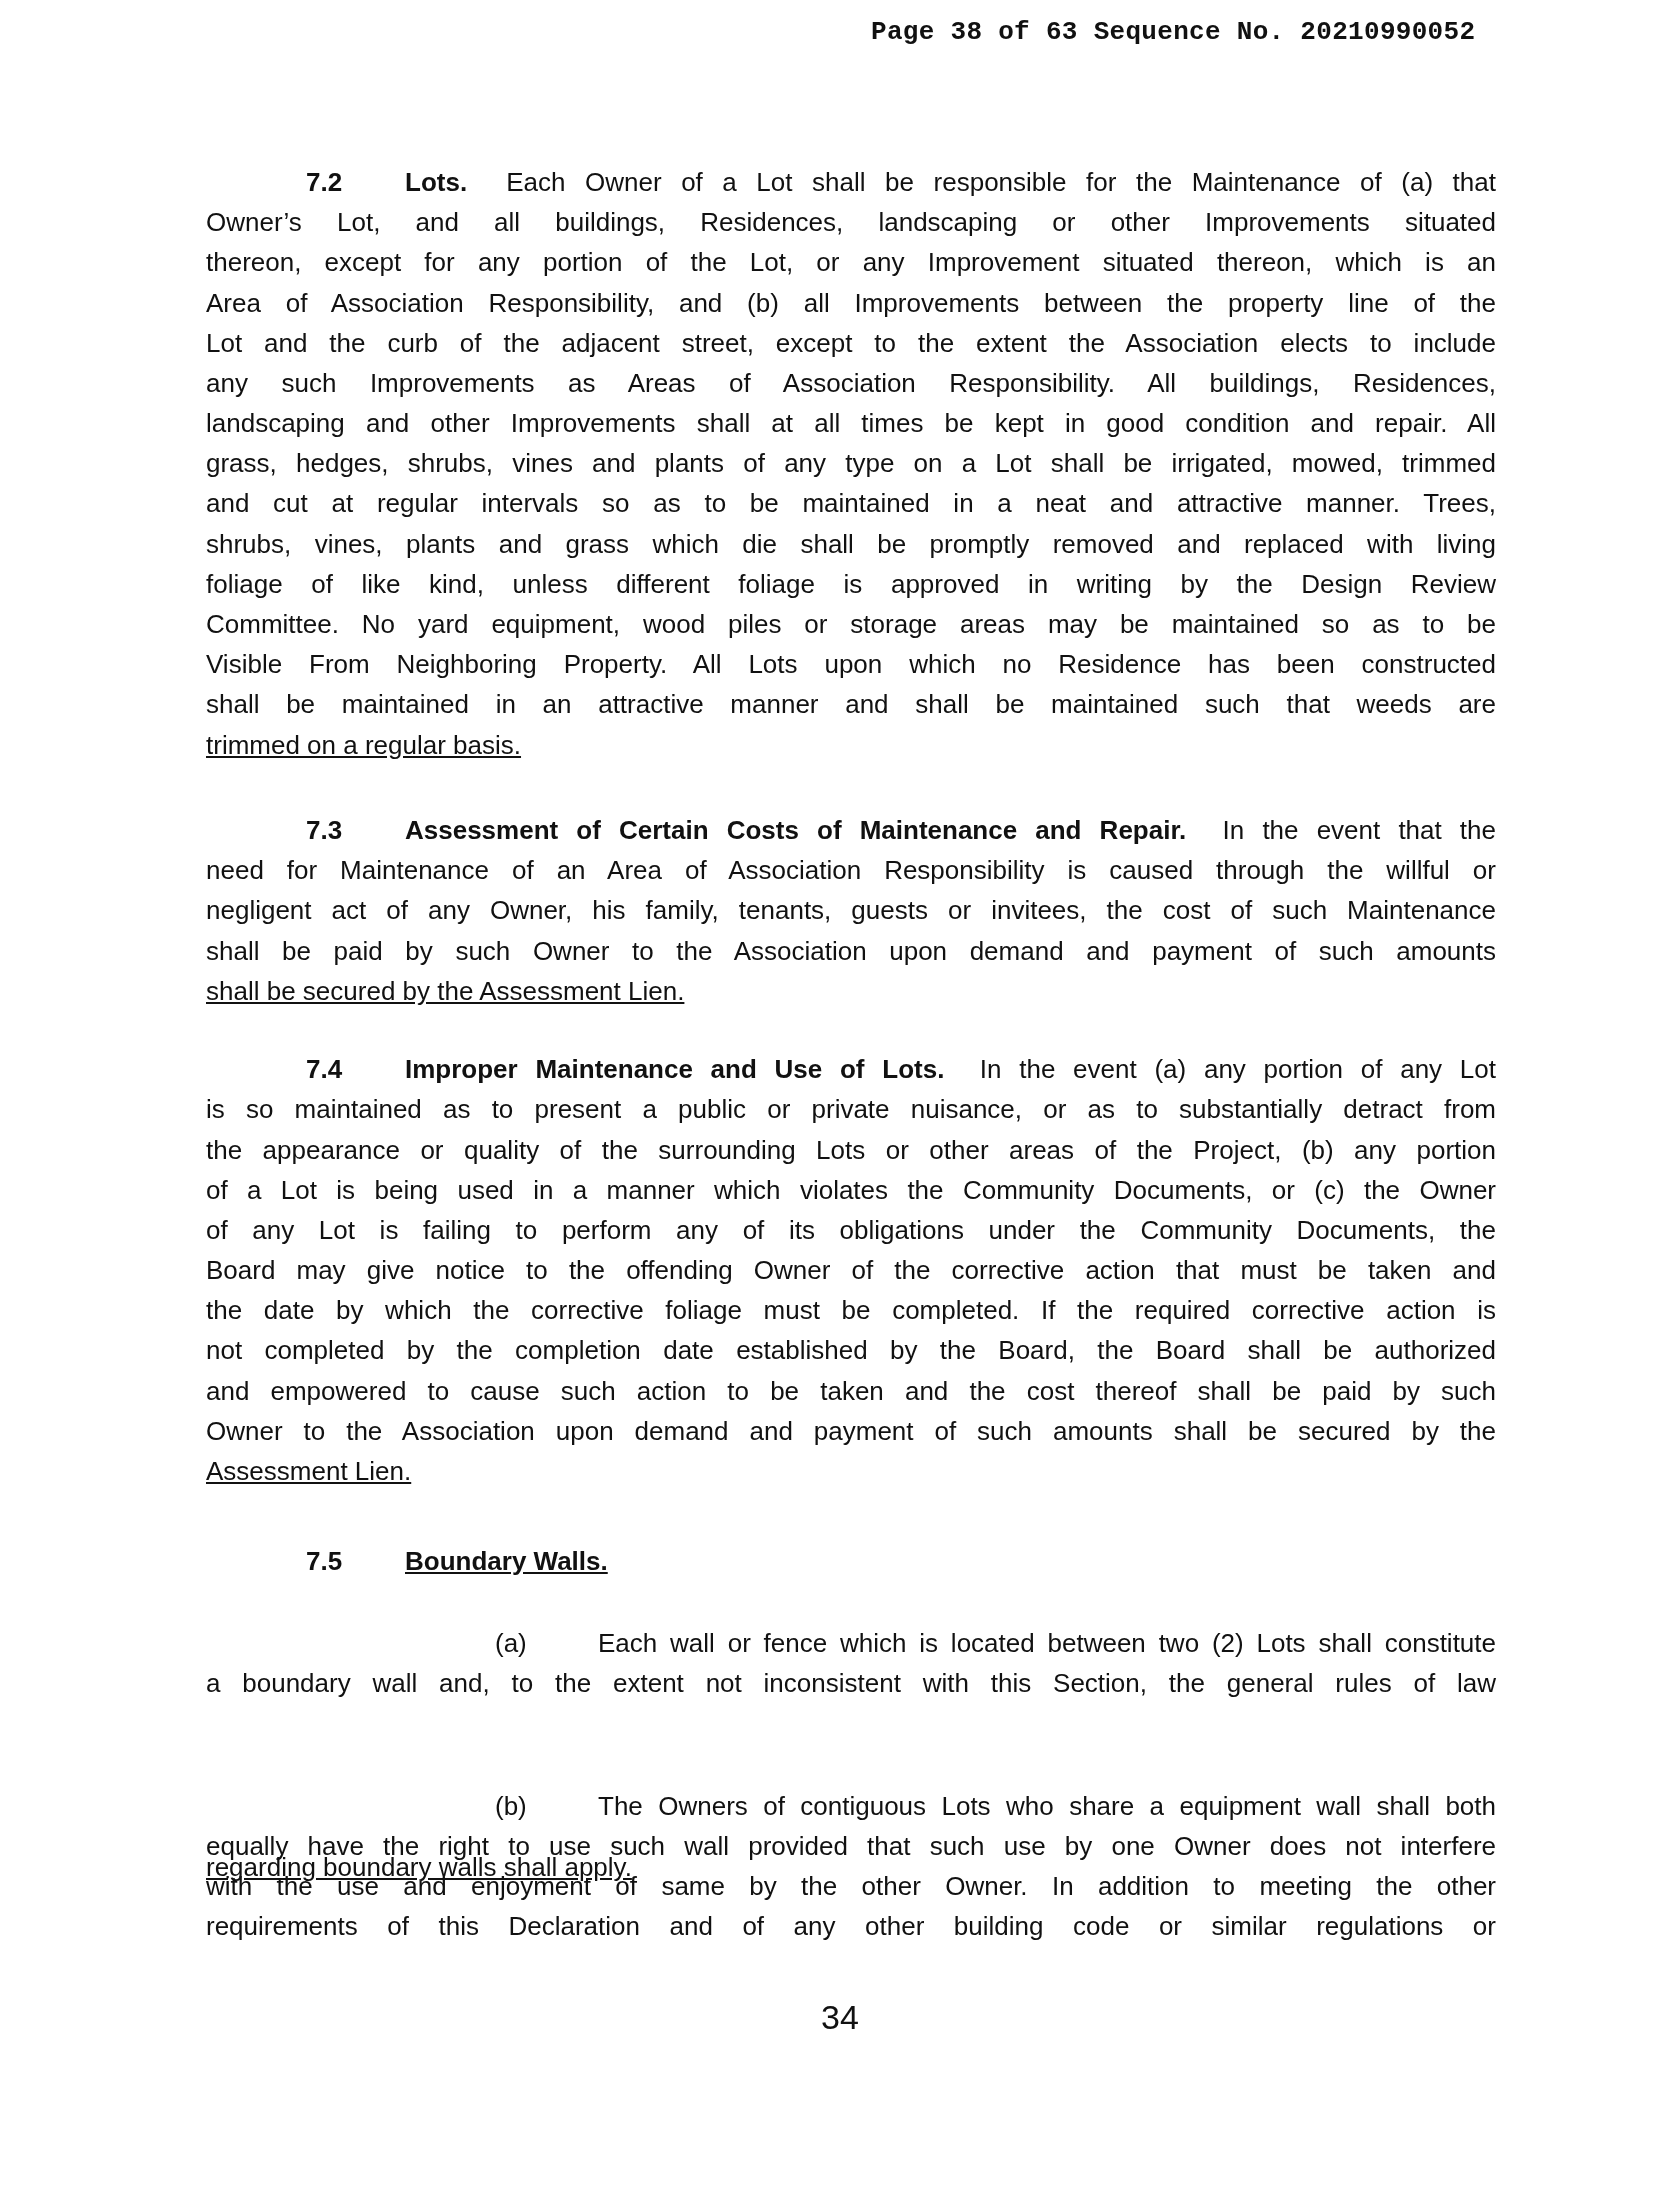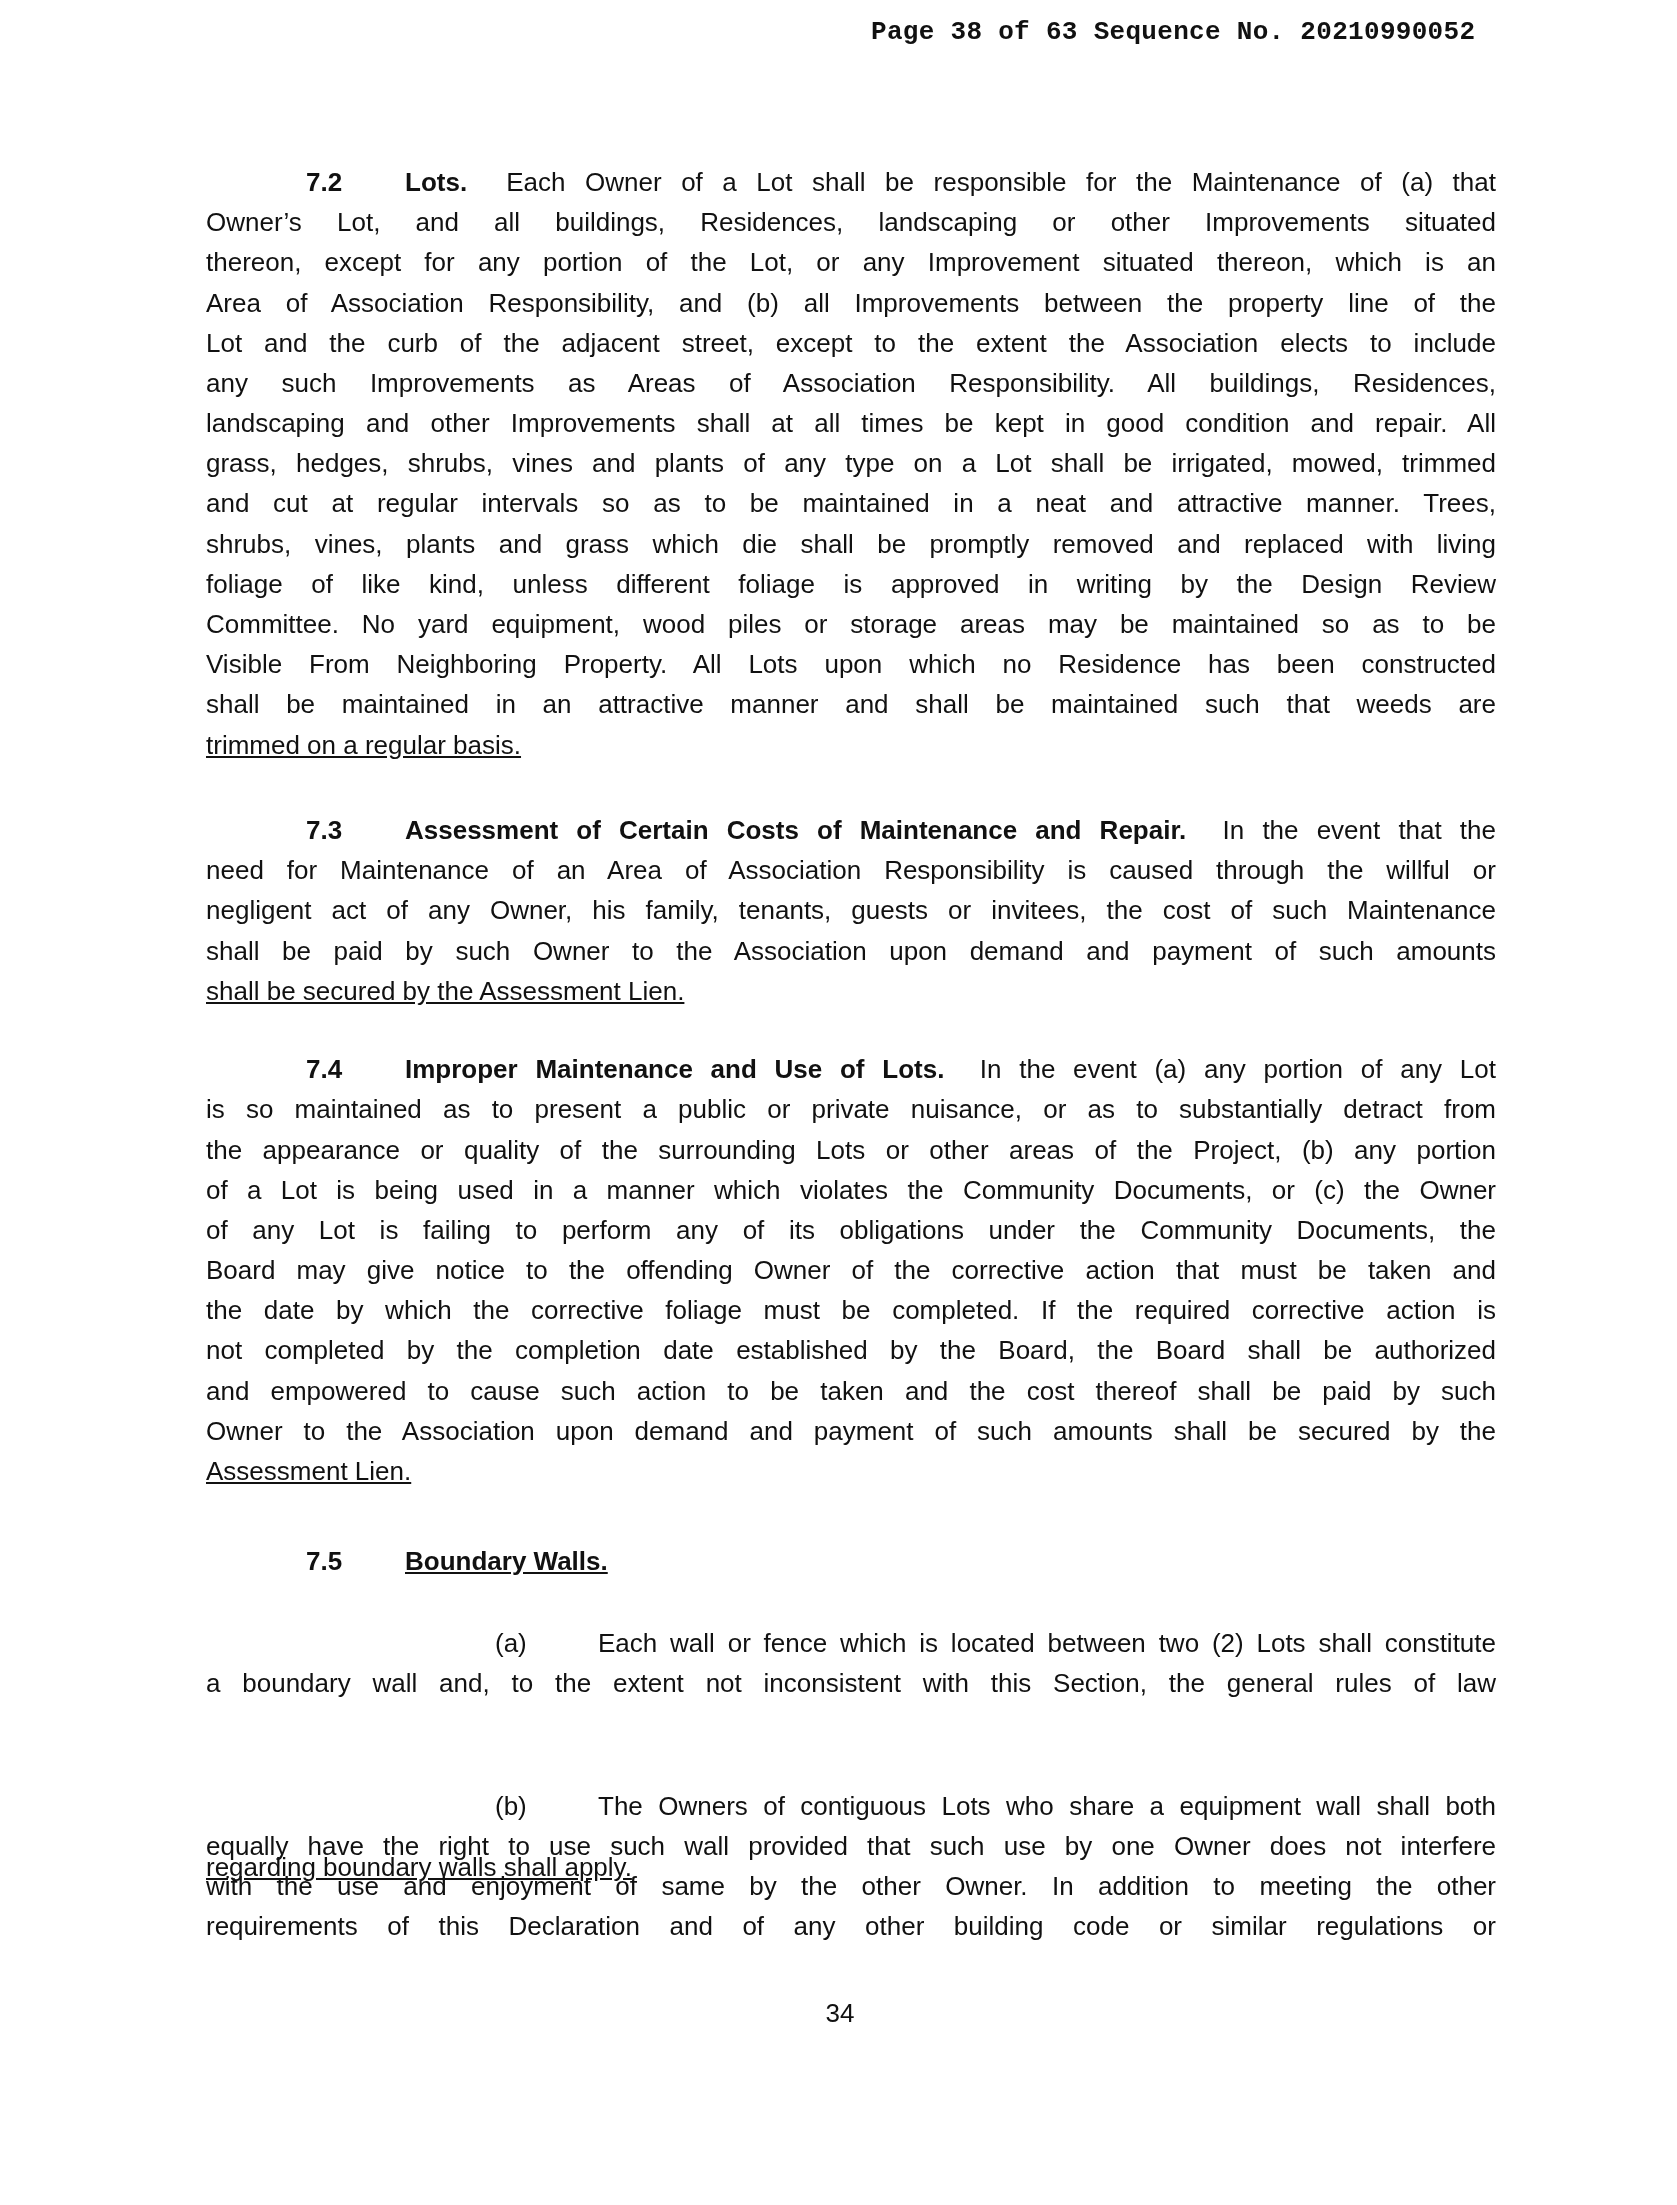--- a/index.html
+++ b/index.html
@@ -20,21 +20,21 @@
   }
   .line.last { text-align-last: left; text-decoration: underline; }
   .line span { white-space: normal; }
   .num { font-weight: bold; display: inline-block; width: 99px; }
   .heading { font-weight: bold; }
   .indent1 { padding-left: 100px; width: 1190px; }
   .indent2 { padding-left: 289px; width: 1001px; }
   .sub-label { display: inline-block; width: 103px; }
   .page-number {
     position: absolute; left: 804px; top: 1998px; width: 72px; text-align: center;
-    font-family: "Liberation Sans", "DejaVu Sans", sans-serif; font-size: 26px; color: #111;
+    font-family: "Liberation Sans", "DejaVu Sans", sans-serif; font-size: 34px; color: #111;
   }
 </style>
 </head>
 <body>
 
 <div class="header">Page 38 of 63 Sequence No. 20210990052</div>
 
 <div>
   <div class="line indent1" style="top: 166px; white-space: normal;">
     <span class="num">7.2</span><span class="heading">Lots.</span>&nbsp;&nbsp;<span>Each Owner of a Lot shall be responsible for the Maintenance of (a) that</span>

